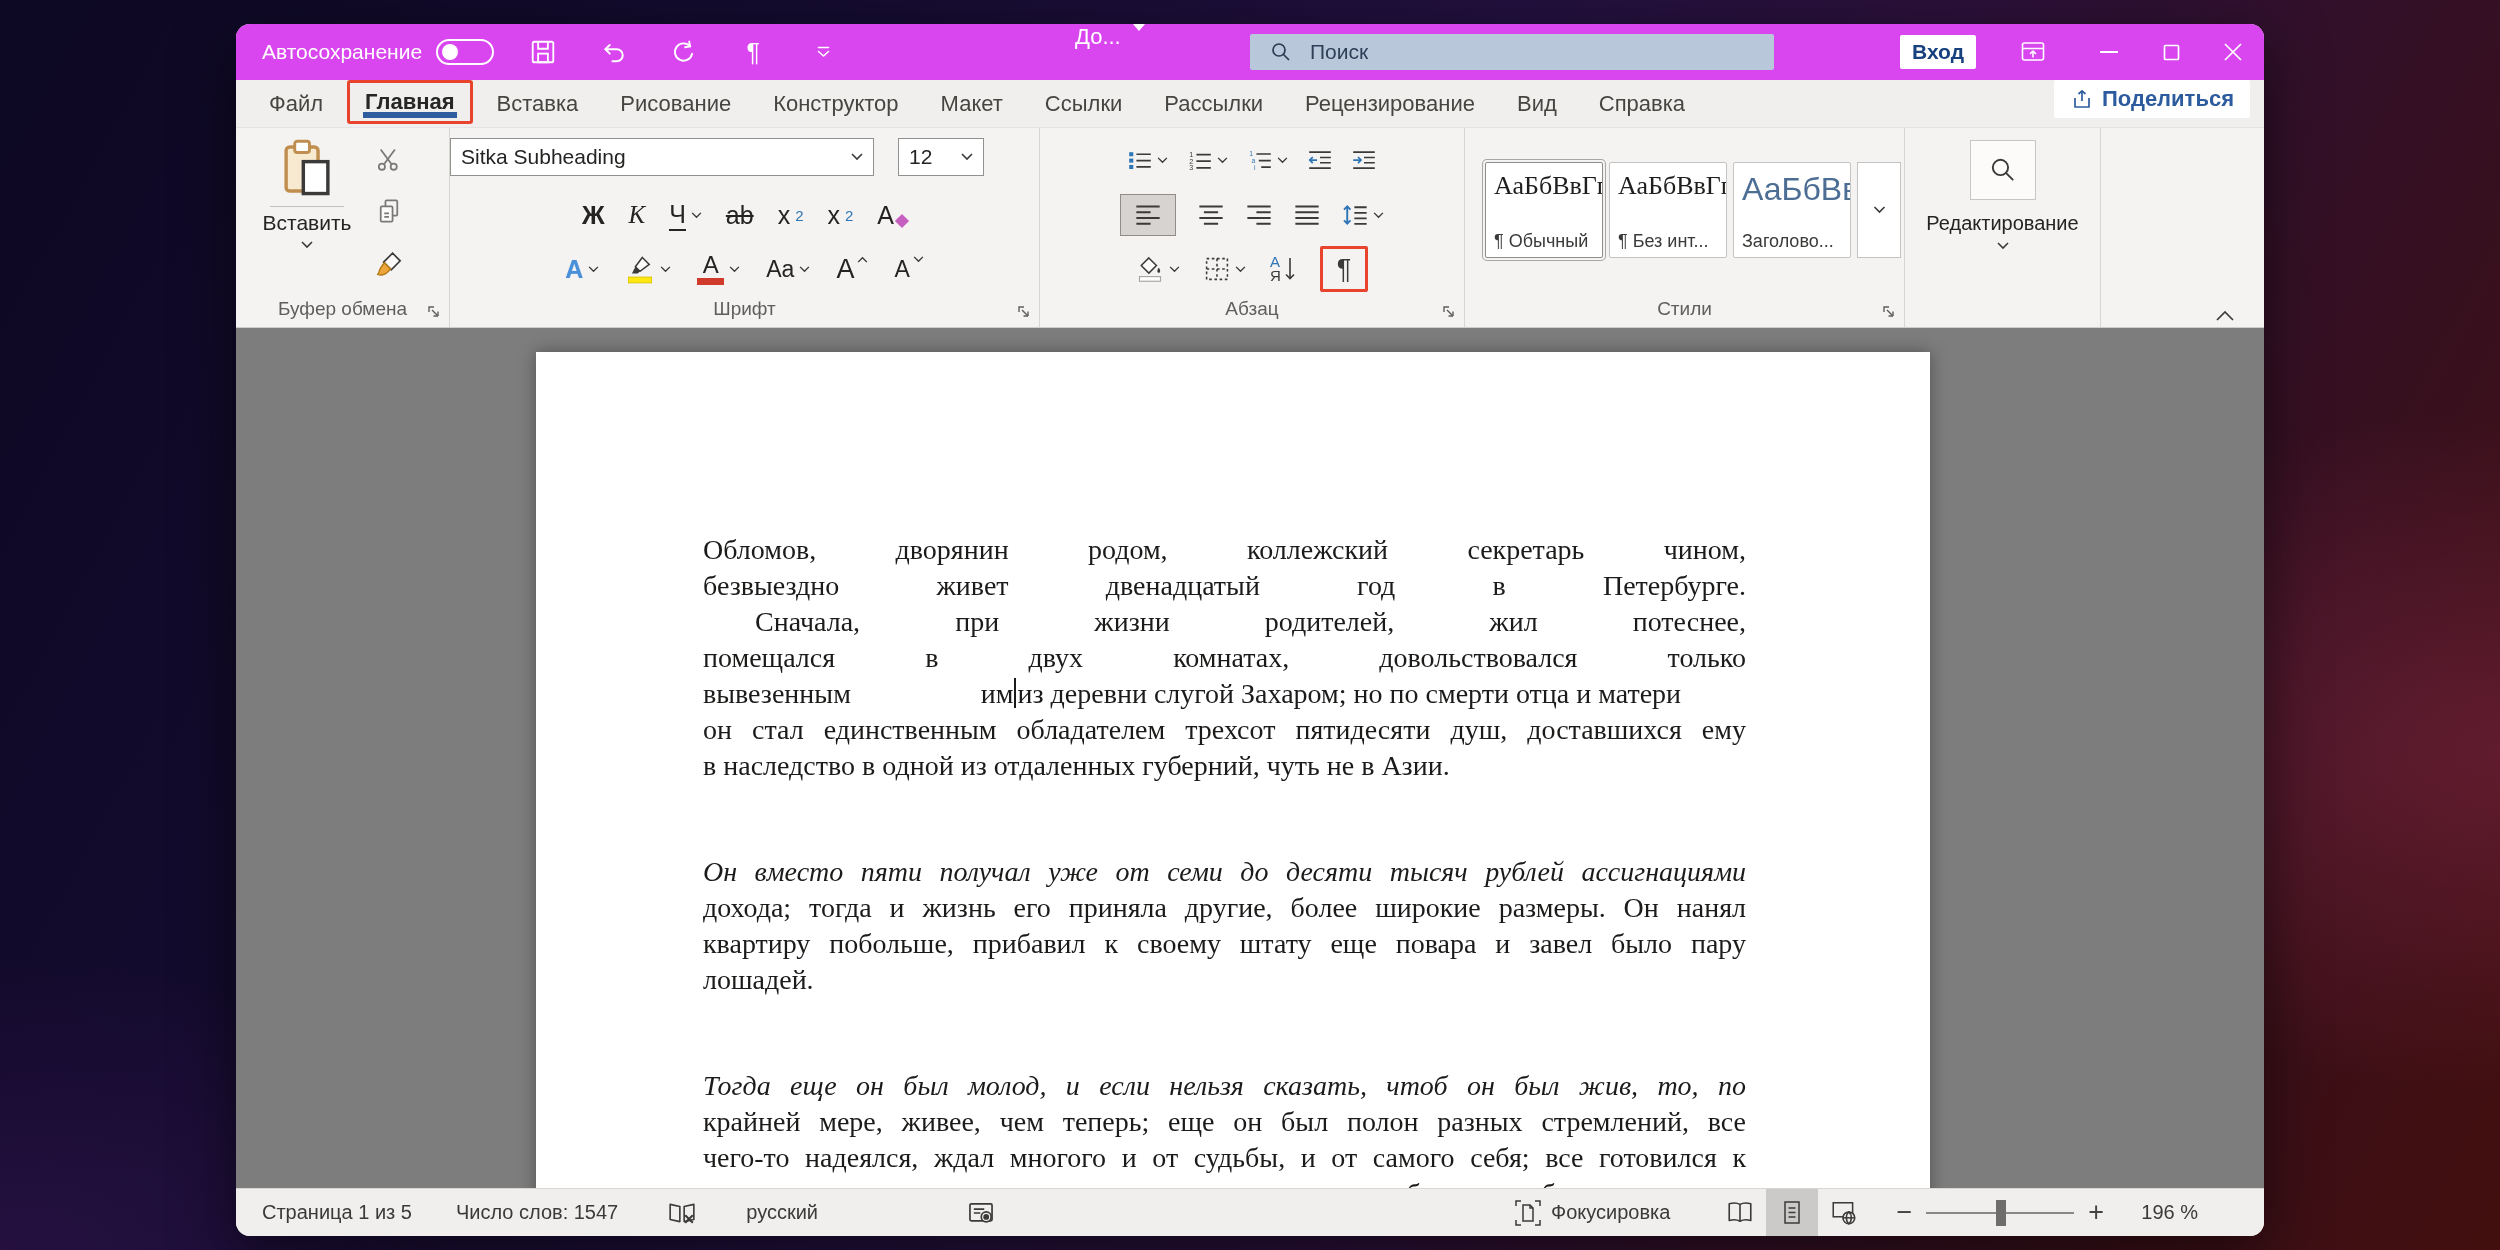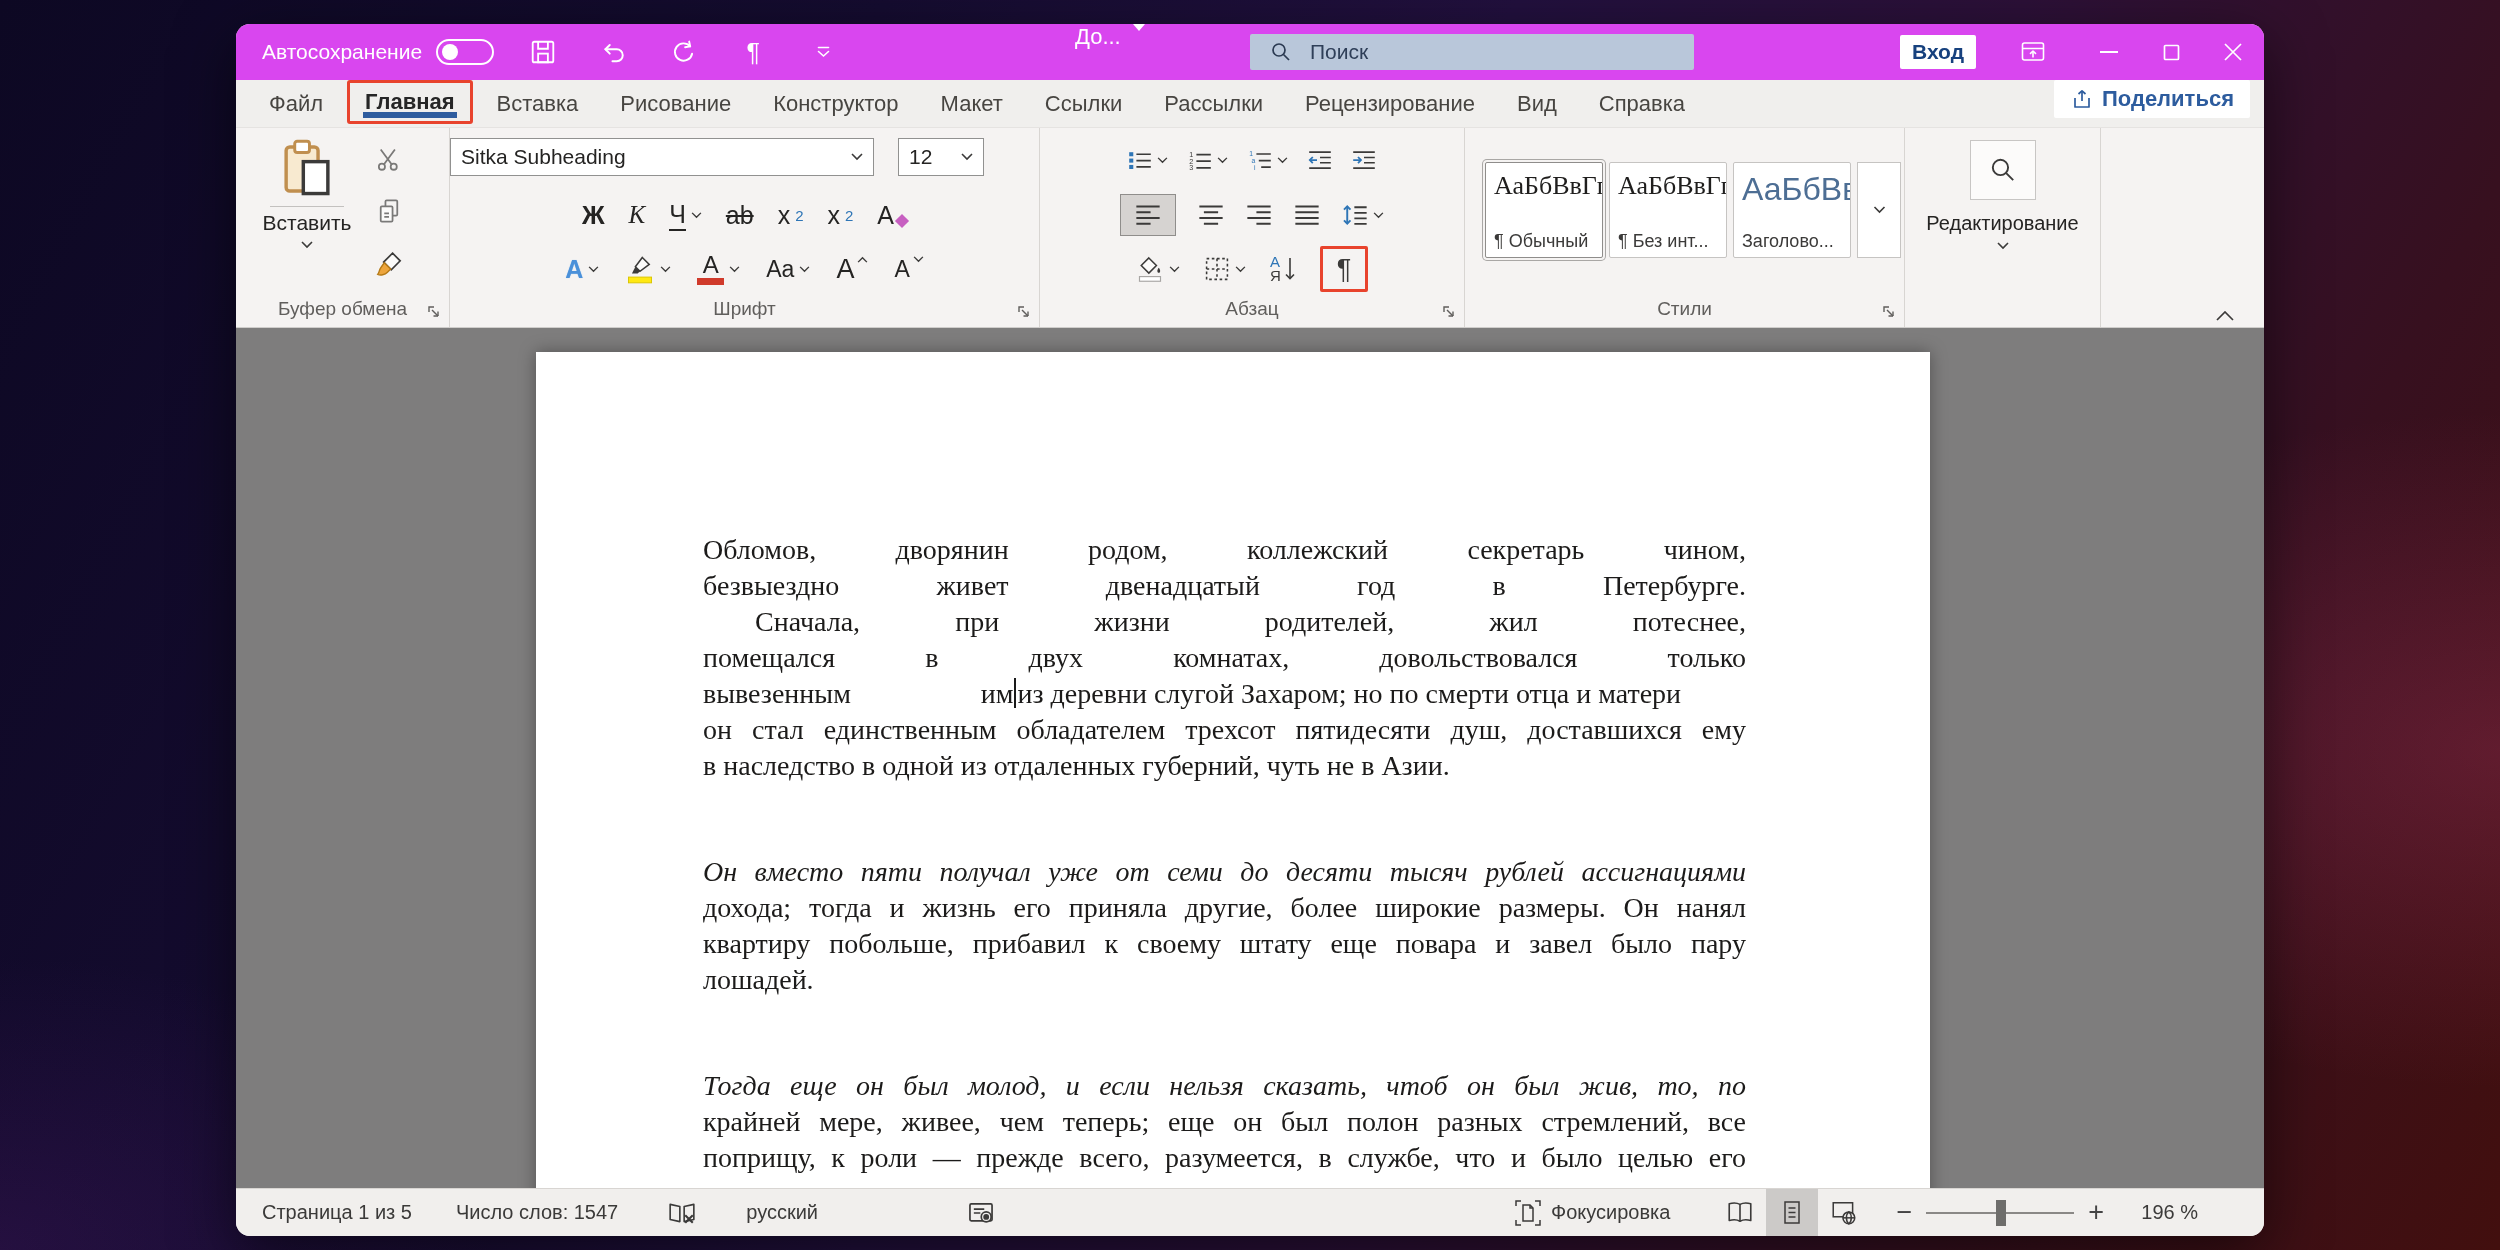--- a/index.html
+++ b/index.html
@@ -17,21 +17,21 @@
 
   
   .titlebar { height:56px; background:#d946ef; color:#fff; position:relative; display:flex; align-items:center; }
   .qat { display:flex; align-items:center; margin-left:26px; }
   .autosave-label { font-size:21px; }
   .toggle { width:58px; height:26px; border:2px solid #fff; border-radius:14px; margin:0 14px 0 14px; position:relative; }
   .toggle .knob { position:absolute; left:4px; top:3px; width:16px; height:16px; border-radius:50%; background:#fff; }
   .tb-btn { width:70px; height:56px; display:flex; align-items:center; justify-content:center; font-size:25px; color:#fff; }
   .docname { position:absolute; left:839px; top:0; height:56px; display:flex; align-items:flex-start; gap:12px; font-size:22px; }
   .tri-down { width:0; height:0; border-left:6px solid transparent; border-right:6px solid transparent; border-top:7px solid #fff; }
-  .searchbox { position:absolute; left:1014px; top:10px; width:444px; height:36px; background:#b9c7da; border-radius:2px; display:flex; align-items:center; padding-left:20px; gap:18px; }
+  .searchbox { position:absolute; left:1014px; top:10px; width:524px; height:36px; background:#b9c7da; border-radius:2px; display:flex; align-items:center; padding-left:20px; gap:18px; }
   .searchbox input { background:transparent; border:none; outline:none; font-size:21px; color:#2b3a52; width:380px; font-family:"Liberation Sans",sans-serif; }
   .searchbox input::placeholder { color:#2f3f58; opacity:1; }
   .signin { position:absolute; left:1664px; top:11px; width:76px; height:34px; background:#fff; color:#17417e;
     font-size:21px; font-weight:600; display:flex; align-items:center; justify-content:center; border-radius:2px; }
   .winctl { position:absolute; right:0; top:0; height:56px; display:flex; align-items:center; }
   .wbtn { width:62px; height:56px; display:flex; align-items:center; justify-content:center; }
 
   
   .tabrow { height:48px; background:#f0efed; display:flex; padding-left:12px; border-bottom:1px solid #e5e3e1; }
   .tab { padding:0 21px; font-size:22px; color:#474541; height:48px; display:flex; align-items:center; }
@@ -662,20 +662,21 @@
         <div class="dl j">помещался в двух комнатах, довольствовался только</div>
         <div class="dl l"><span>вывезенным</span><span class="wordspacer"></span><span>им</span><span class="caret"></span><span>из деревни слугой Захаром; но по смерти отца и матери</span></div>
         <div class="dl j">он стал единственным обладателем трехсот пятидесяти душ, доставшихся ему</div>
         <div class="dl l">в наследство в одной из отдаленных губерний, чуть не в Азии.</div>
         <div class="dl j gap70">Он вместо пяти получал уже от семи до десяти тысяч рублей ассигнациями</div>
         <div class="dl j">дохода; тогда и жизнь его приняла другие, более широкие размеры. Он нанял</div>
         <div class="dl j">квартиру побольше, прибавил к своему штату еще повара и завел было пару</div>
         <div class="dl l">лошадей.</div>
         <div class="dl j gap70">Тогда еще он был молод, и если нельзя сказать, чтоб он был жив, то, по</div>
         <div class="dl j">крайней мере, живее, чем теперь; еще он был полон разных стремлений, все</div>
+        <div class="dl j">чего-то надеялся, ждал многого и от судьбы, и от самого себя; все готовился к</div>
         <div class="dl j">поприщу, к роли — прежде всего, разумеется, в службе, что и было целью его</div>
       </div>
     </div>
   </div>
 
   <div class="statusbar">
     <span style="margin-left:26px;">Страница 1 из 5</span>
     <span style="margin-left:44px;">Число слов: 1547</span>
     <span style="margin-left:50px;">
       <span><svg width="28" height="28" viewBox="0 0 26 26" fill="none" stroke="#3b3a39" stroke-width="1.5" stroke-linejoin="round">

